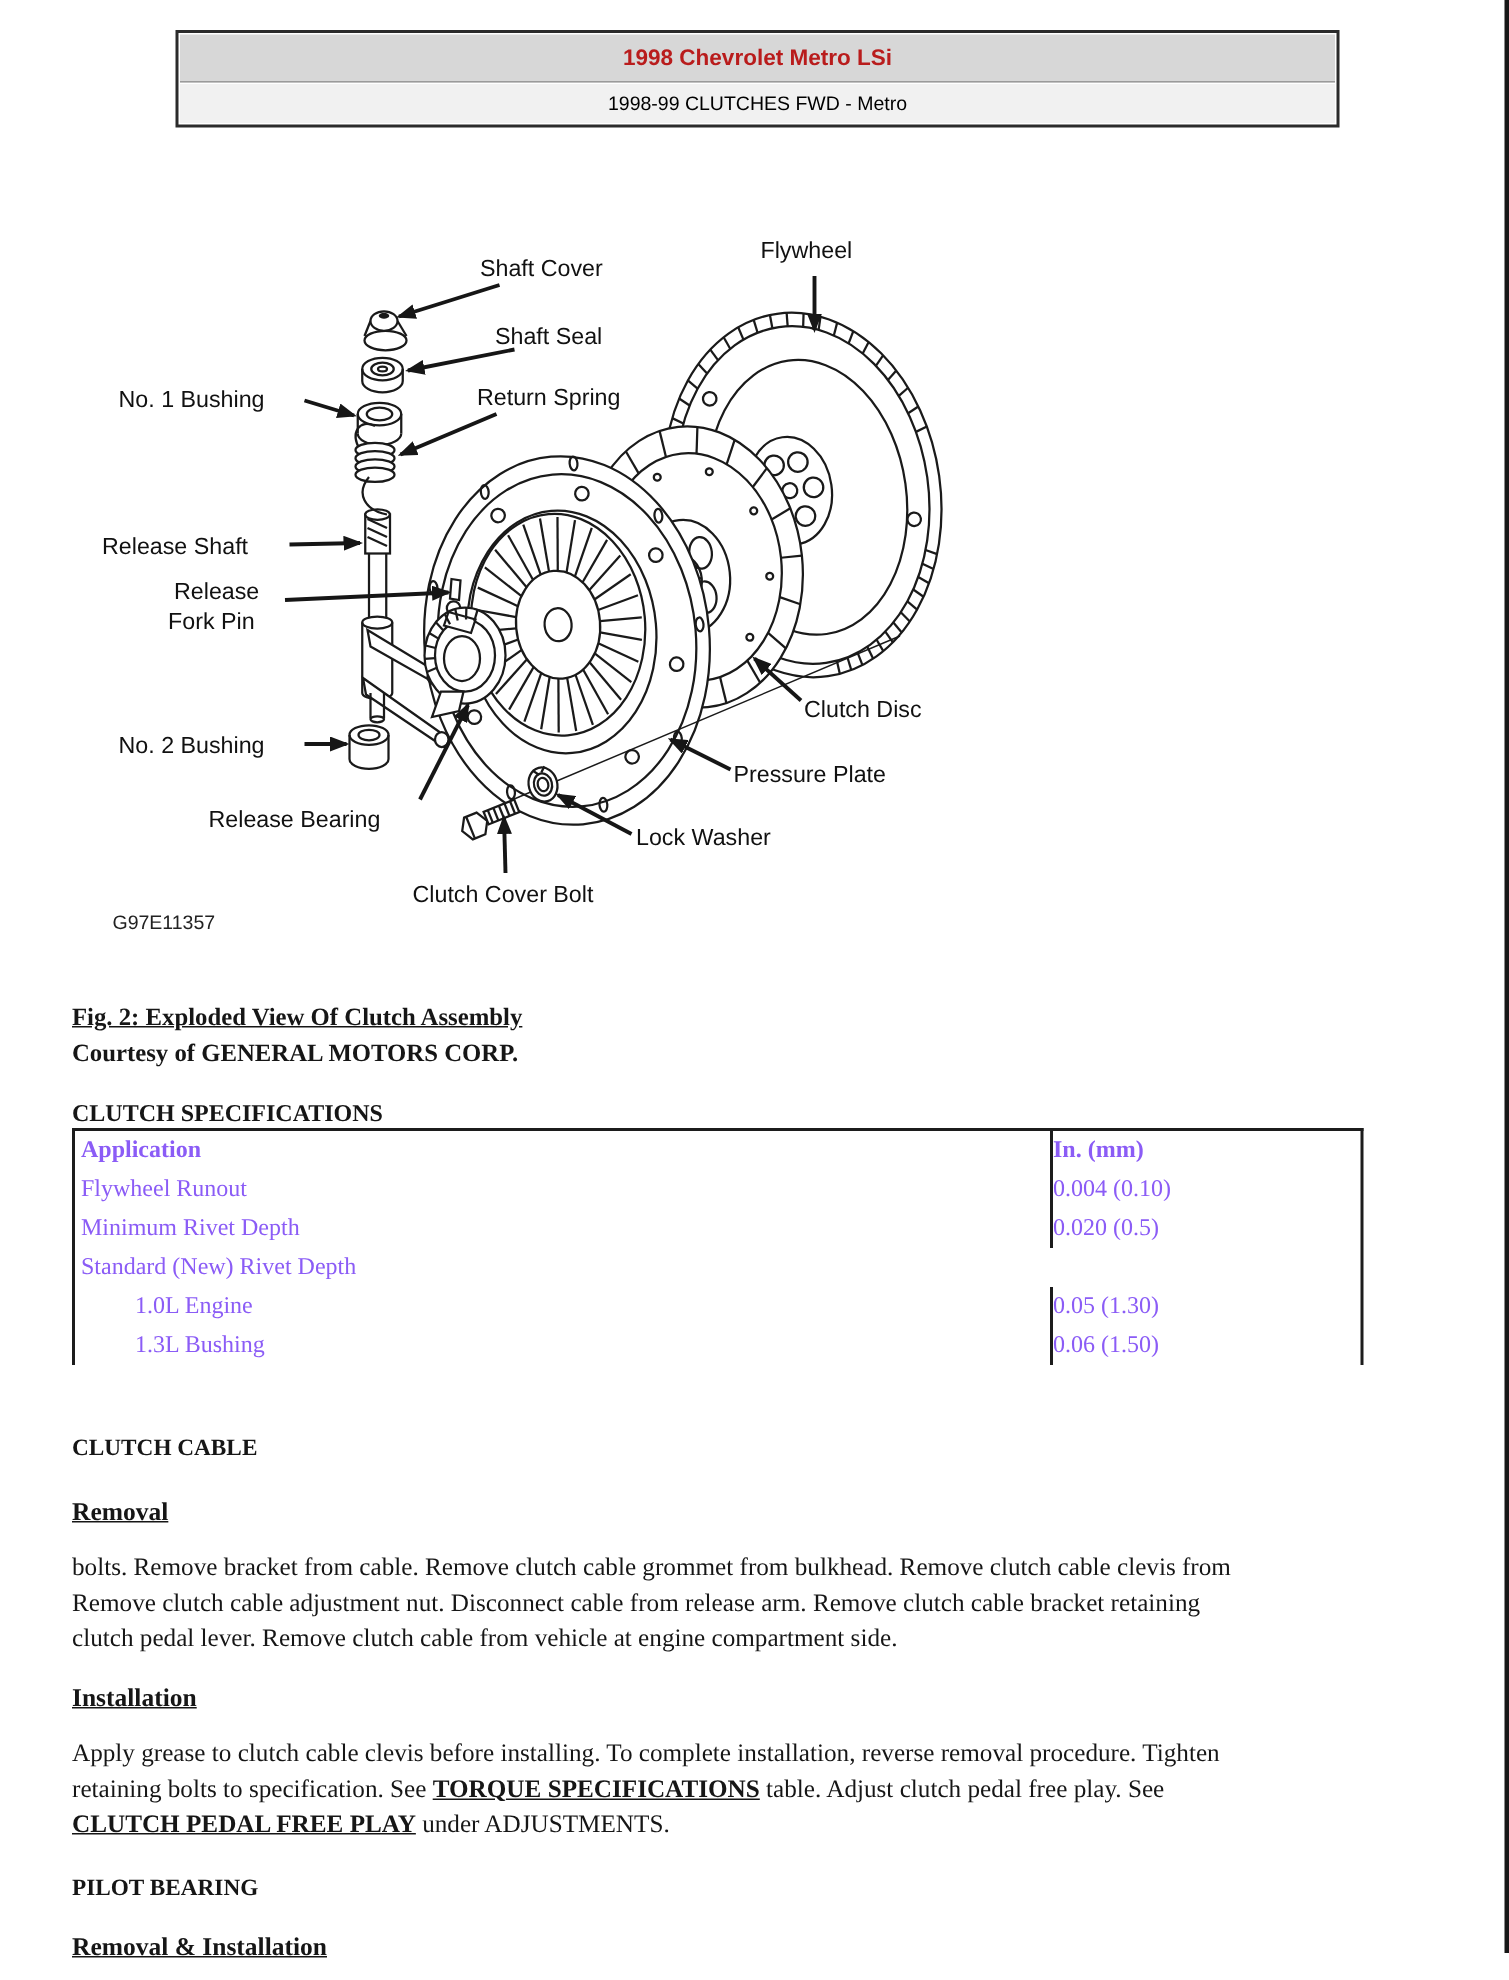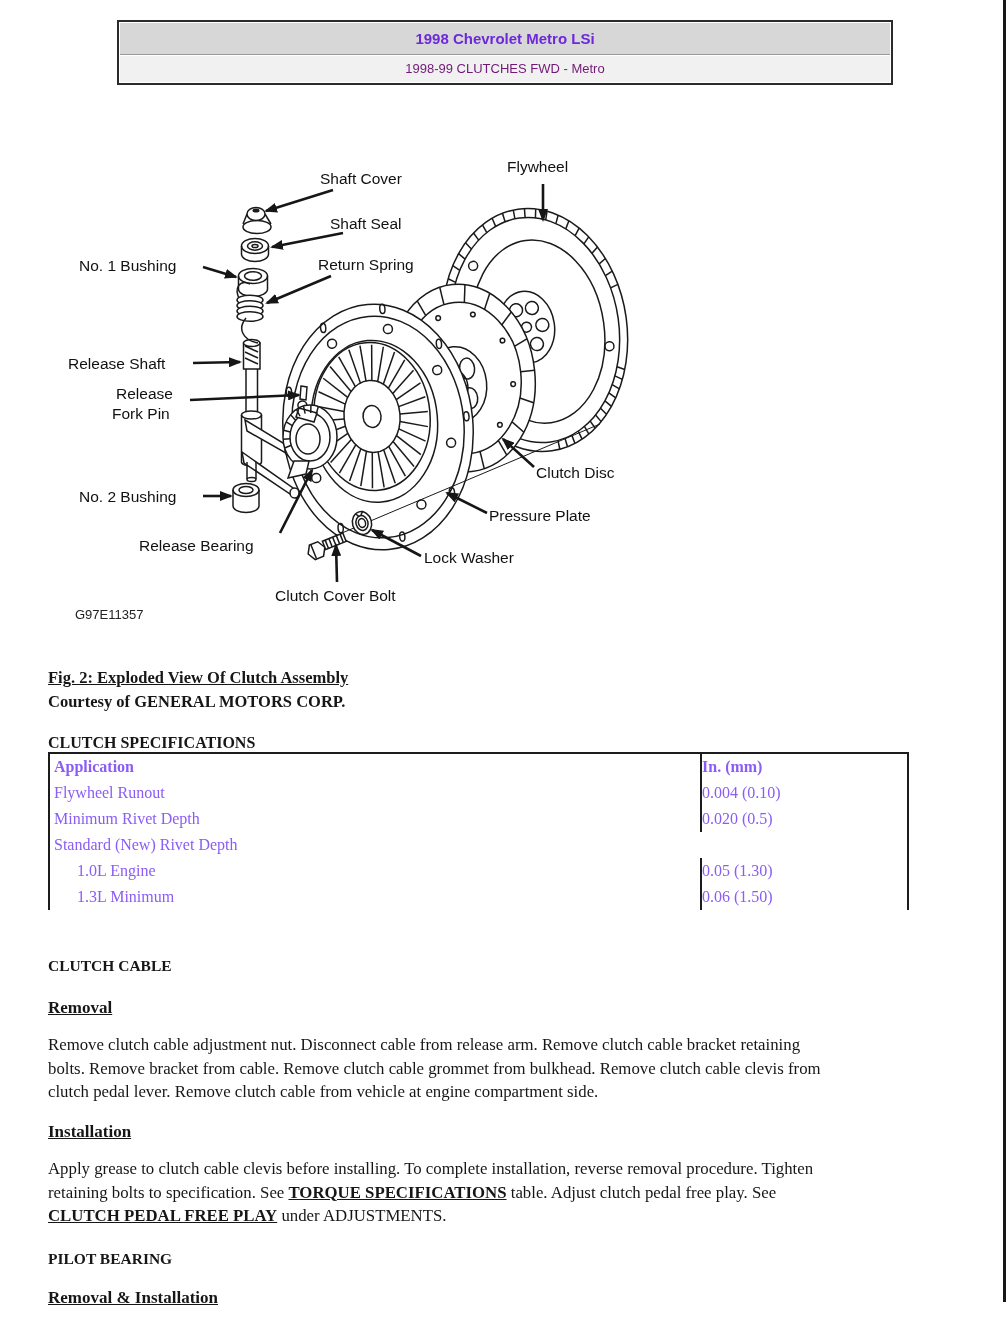--- a/index.html
+++ b/index.html
@@ -1,23 +1,23 @@
 <!DOCTYPE html>
 <html><head>
 <meta charset="utf-8">
 <style>
   html,body{margin:0;padding:0;background:#e8e8e8;}
   .page{position:relative;width:1006px;height:1320px;background:#ffffff;overflow:hidden;
         font-family:"Liberation Serif",serif;color:#161616;}
   
   .header-box{position:absolute;left:117px;top:20px;width:772px;border:2px solid #2b2b2b;background:#fff;}
   .header-row1{margin:1px;background:#d7d7d7;border-bottom:1px solid #9a9a9a;height:31px;line-height:31px;
-               text-align:center;font-family:"Liberation Sans",sans-serif;font-weight:bold;font-size:15px;color:#6d28d9;}
+               text-align:center;font-family:"Liberation Sans",sans-serif;font-weight:bold;font-size:15px;color:#b91c1c;}
   .header-row2{margin:0 1px 1px 1px;background:#f1f1f1;height:26px;line-height:26px;text-align:center;
-               font-family:"Liberation Sans",sans-serif;font-size:13px;color:#701a75;}
+               font-family:"Liberation Sans",sans-serif;font-size:13px;color:#000000;}
   
   #diagram{position:absolute;left:0;top:0;width:1006px;height:660px;}
   #diagram ellipse,#diagram circle,#diagram line,#diagram path,#diagram polygon,#diagram rect{
      fill:none;stroke:#1a1a1a;stroke-width:1.5;}
   #diagram .wf{fill:#ffffff;}
   #diagram .dark{fill:#1a1a1a;stroke:none;}
   #diagram .thin{stroke-width:1;}
   #diagram .arrow{stroke:#161616;stroke-width:2.6;marker-end:url(#ah);}
   #diagram marker path{fill:#161616;stroke:none;}
   #diagram text{fill:#111;stroke:none;font-family:"Liberation Sans",sans-serif;font-size:15.5px;}
@@ -29,21 +29,21 @@
   .h-sec{position:absolute;left:48px;font-weight:bold;font-size:15.5px;}
   .h-sub{position:absolute;left:48px;font-weight:bold;font-size:17px;text-decoration:underline;}
   .body-p{position:absolute;left:48px;width:930px;font-size:16.8px;line-height:23.5px;}
   .linkb{font-weight:bold;text-decoration:underline;}
   
   .spec-table{position:absolute;left:48px;top:752px;width:861px;border-collapse:collapse;
               font-size:16px;color:#8b5cf6;}
   .spec-table{border:2px solid #1c1c1c;border-bottom:none;}
   .spec-table td{height:26px;padding:0;line-height:26px;white-space:nowrap;}
   td.app{padding-left:4px;}
-  td.indent{padding-left:27px;}
+  td.indent{padding-left:40px;}
   td.val{width:202px;text-align:left;padding-right:3px;border-left:2px solid #1c1c1c;}
   tr.hdr td{font-weight:bold;}
   
   .right-edge{position:absolute;right:0;top:0;width:3px;height:1302px;background:#171717;}
 </style>
 </head>
 <body>
 
 <div class="page">
 
@@ -380,32 +380,32 @@
         <td class="val">0.020 (0.5)</td>
       </tr>
       <tr>
         <td class="app" colspan="2">Standard (New) Rivet Depth</td>
       </tr>
       <tr>
         <td class="app indent">1.0L Engine</td>
         <td class="val">0.05 (1.30)</td>
       </tr>
       <tr>
-        <td class="app indent">1.3L Minimum</td>
+        <td class="app indent">1.3L Bushing</td>
         <td class="val">0.06 (1.50)</td>
       </tr>
     </tbody>
   </table>
 
   <div class="h-sec" style="top:957px;">CLUTCH CABLE</div>
   <div class="h-sub" style="top:998px;">Removal</div>
 
   <div class="body-p" style="top:1033px;">
+    <div>bolts. Remove bracket from cable. Remove clutch cable grommet from bulkhead. Remove clutch cable clevis from</div>
     <div>Remove clutch cable adjustment nut. Disconnect cable from release arm. Remove clutch cable bracket retaining</div>
-    <div>bolts. Remove bracket from cable. Remove clutch cable grommet from bulkhead. Remove clutch cable clevis from</div>
     <div>clutch pedal lever. Remove clutch cable from vehicle at engine compartment side.</div>
   </div>
 
   <div class="h-sub" style="top:1122px;">Installation</div>
 
   <div class="body-p" style="top:1157px;">
     <div>Apply grease to clutch cable clevis before installing. To complete installation, reverse removal procedure. Tighten</div>
     <div><span>retaining bolts to specification. See </span><span class="linkb">TORQUE SPECIFICATIONS</span><span> table. Adjust clutch pedal free play. See</span></div>
     <div><span class="linkb">CLUTCH PEDAL FREE PLAY</span><span> under ADJUSTMENTS.</span></div>
   </div>

